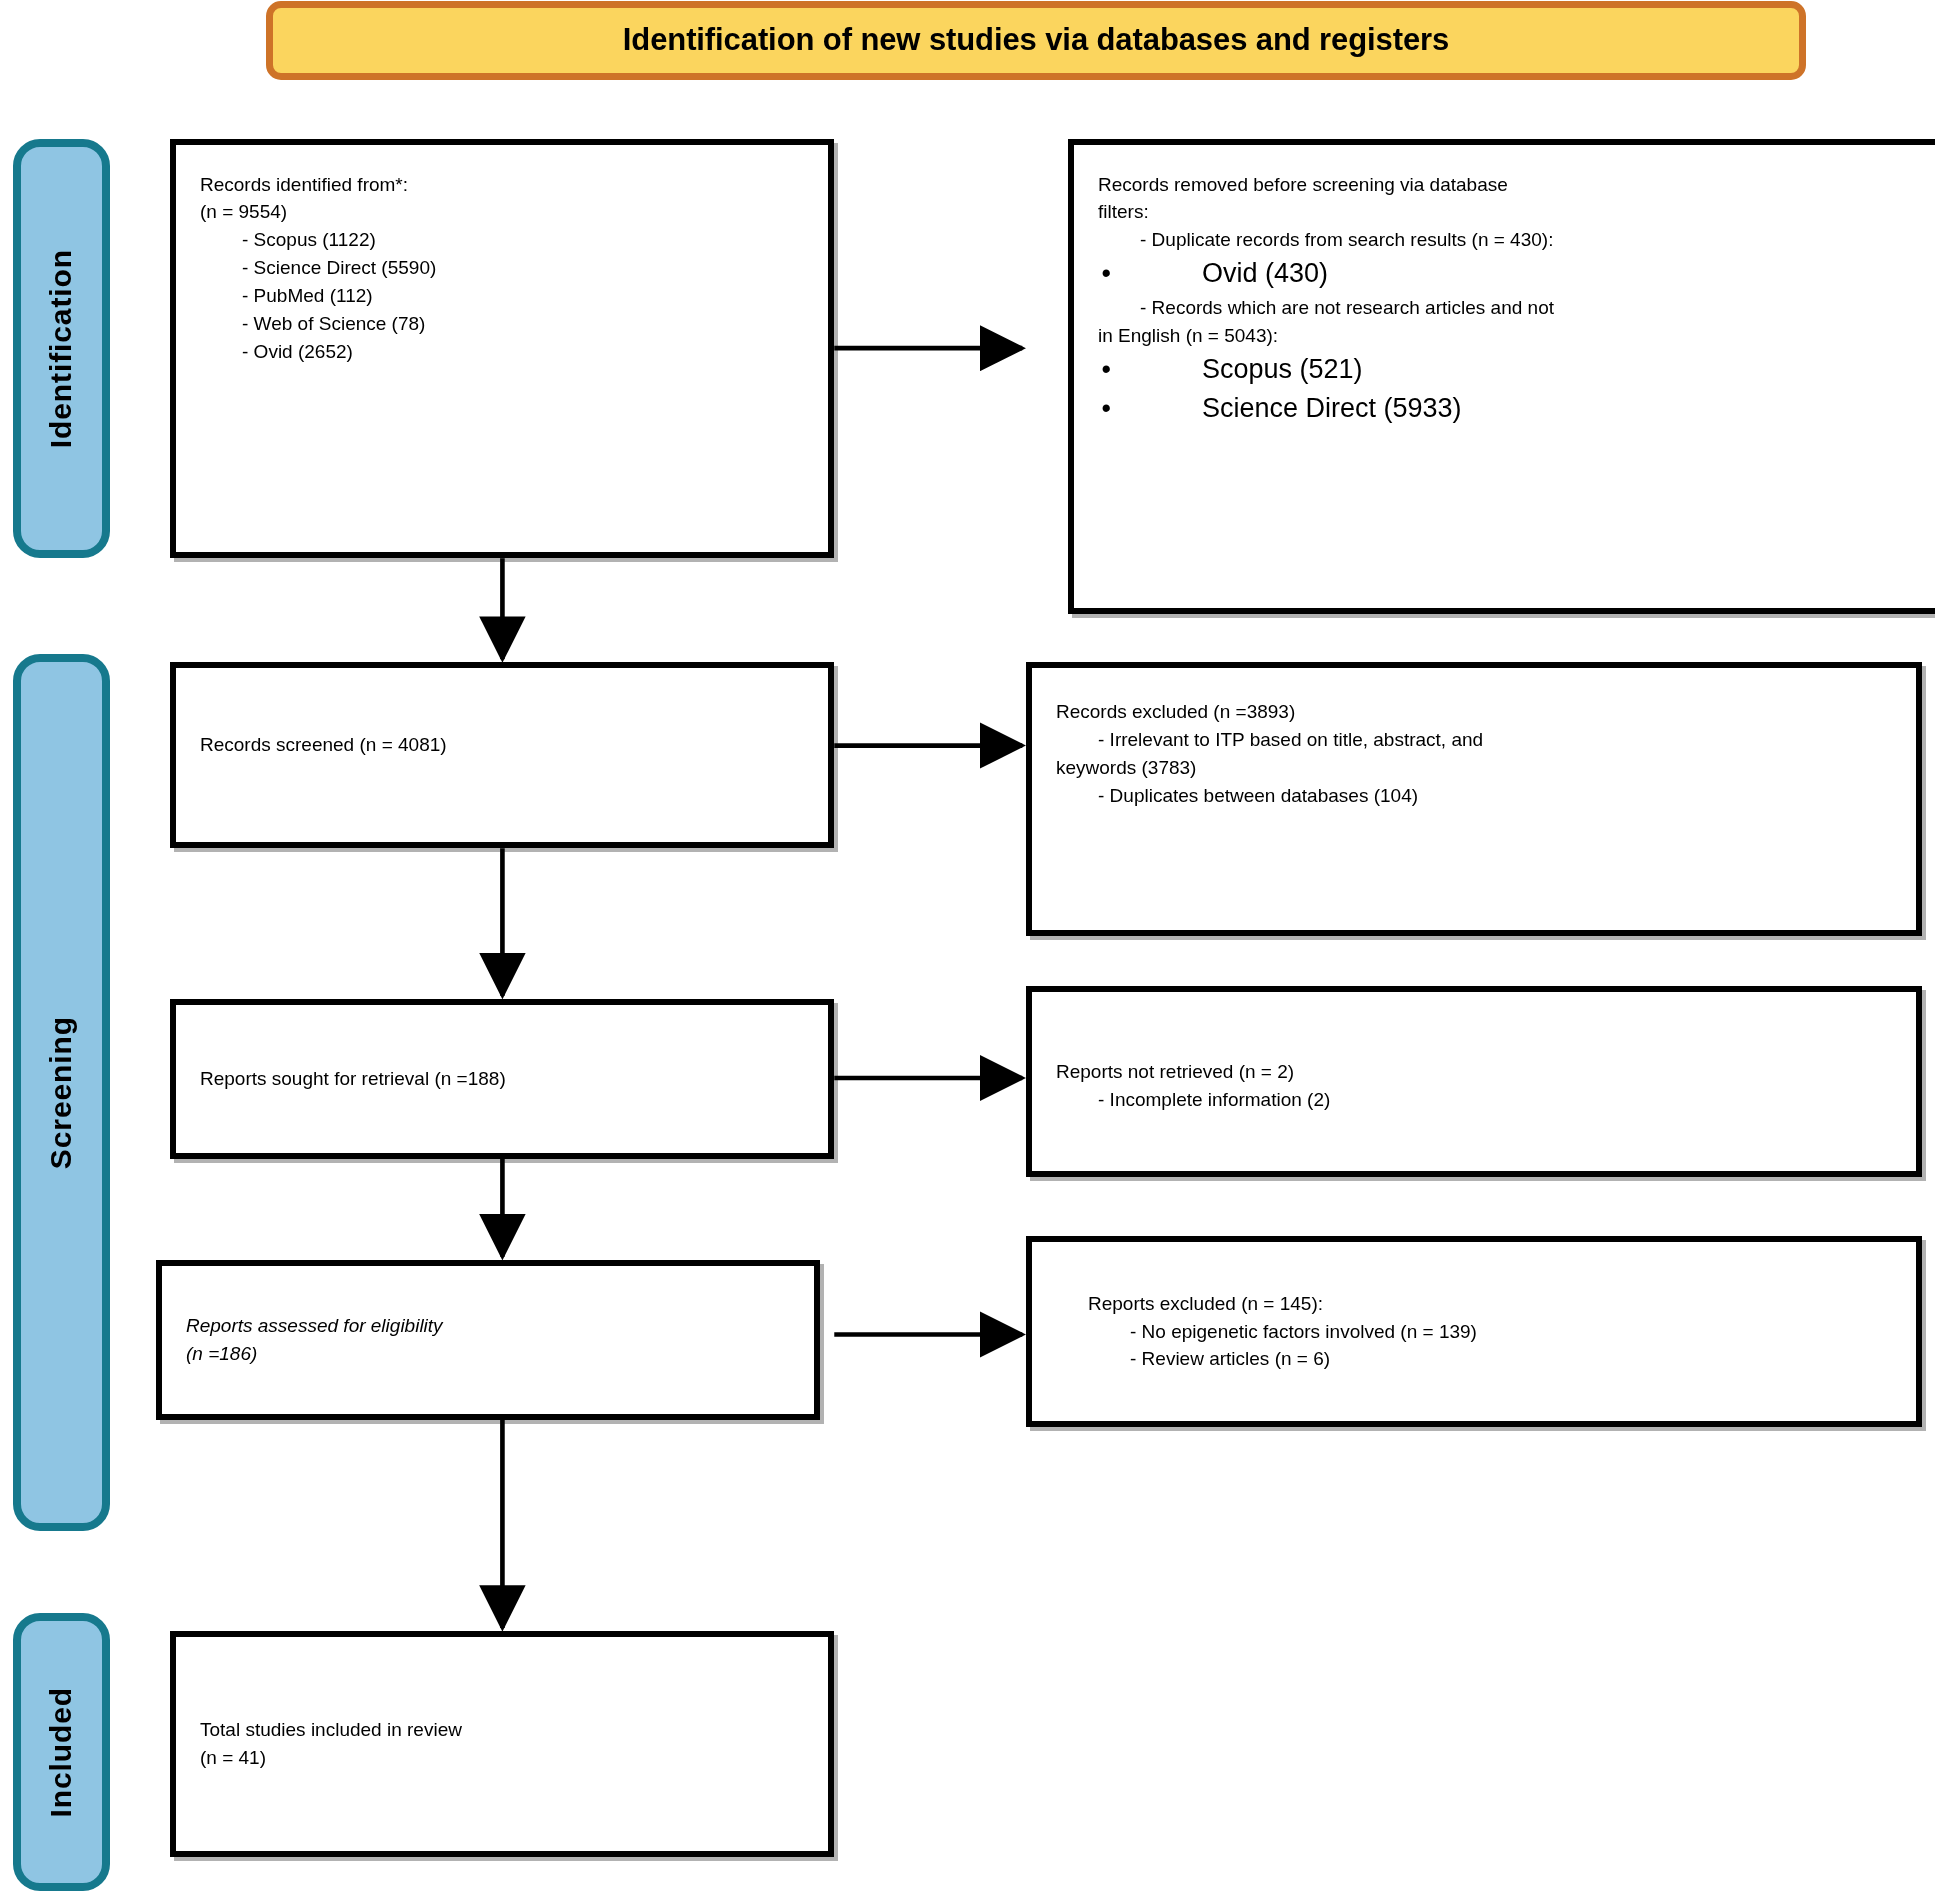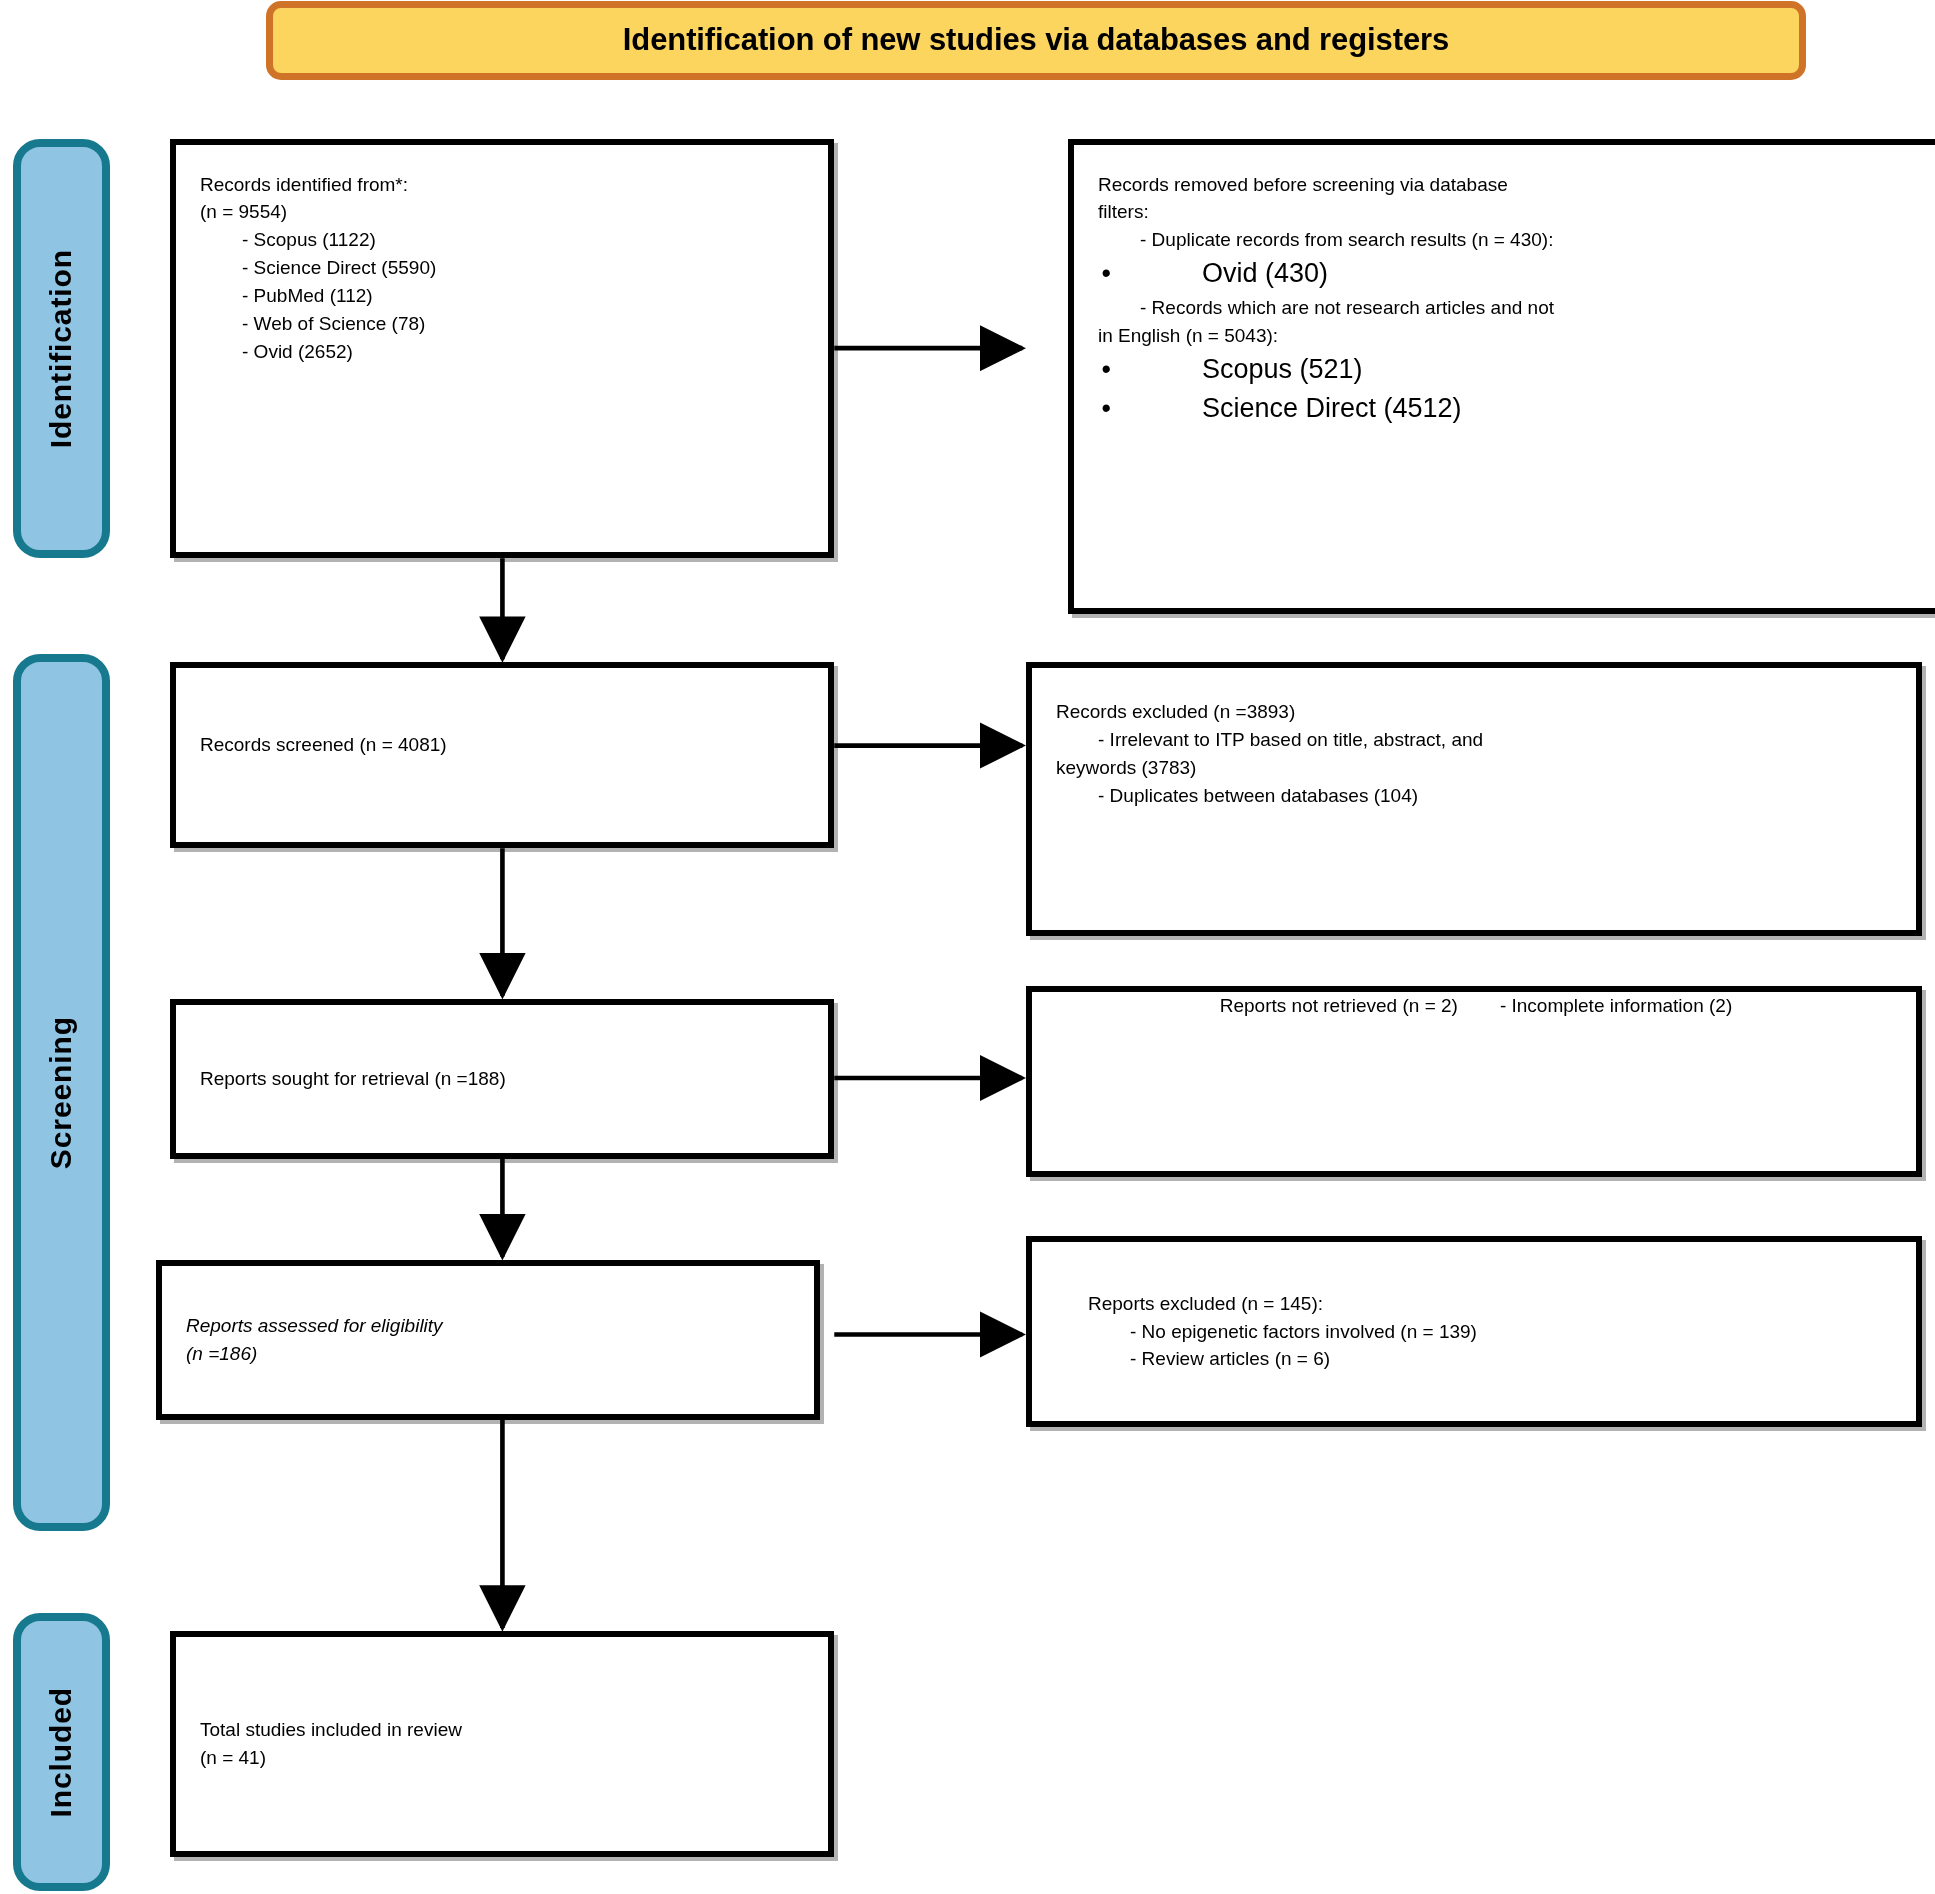--- a/index.html
+++ b/index.html
@@ -114,21 +114,21 @@
   #box-not-retrieved   { left: 1026px; top: 986px; width: 896px; height: 191px; }
   #box-assessed        { left: 156px;  top: 1260px; width: 664px; height: 160px; font-style: italic; }
   #box-reports-excluded{ left: 1026px; top: 1236px; width: 896px; height: 191px; padding-left: 32px; }
   #box-included        { left: 170px;  top: 1631px; width: 664px; height: 226px; }
 
   
   #box-screened .box-inner        { display: flex; flex-direction: column; justify-content: center; padding-top: 0; padding-bottom: 21px; }
   #box-sought .box-inner          { display: flex; flex-direction: column; justify-content: center; padding-top: 0; padding-bottom: 0; }
   #box-assessed .box-inner        { display: flex; flex-direction: column; justify-content: center; padding-top: 0; padding-bottom: 0; }
   #box-included .box-inner        { display: flex; flex-direction: column; justify-content: center; padding-top: 0; padding-bottom: 0; }
-  #box-not-retrieved .box-inner   { display: flex; flex-direction: row; justify-content: center; padding-top: 0; padding-bottom: 0; }
+  #box-not-retrieved .box-inner   { display: flex; flex-direction: column; justify-content: center; padding-top: 8px; padding-bottom: 0; }
   #box-reports-excluded .box-inner{ display: flex; flex-direction: column; justify-content: center; padding-top: 0; padding-bottom: 0; }
   #box-excluded .box-inner        { padding-top: 30px; }
 
   
   #connectors {
     position: absolute;
     left: 0; top: 0;
     width: 1936px;
     height: 1895px;
     pointer-events: none;
@@ -175,21 +175,21 @@
         <span>Ovid (430)</span>
       </div>
       <div class="flow-line indent">- Records which are not research articles and not</div>
       <div class="flow-line">in English (n = 5043):</div>
       <div class="bullet-row">
         <span class="bullet-dot">•</span>
         <span>Scopus (521)</span>
       </div>
       <div class="bullet-row">
         <span class="bullet-dot">•</span>
-        <span>Science Direct (4512)</span>
+        <span>Science Direct (5933)</span>
       </div>
     </div>
   </div>
 
   <div class="flow-box" id="box-screened">
     <div class="box-inner">
       <div class="flow-line">Records screened (n = 4081)</div>
     </div>
   </div>
 

